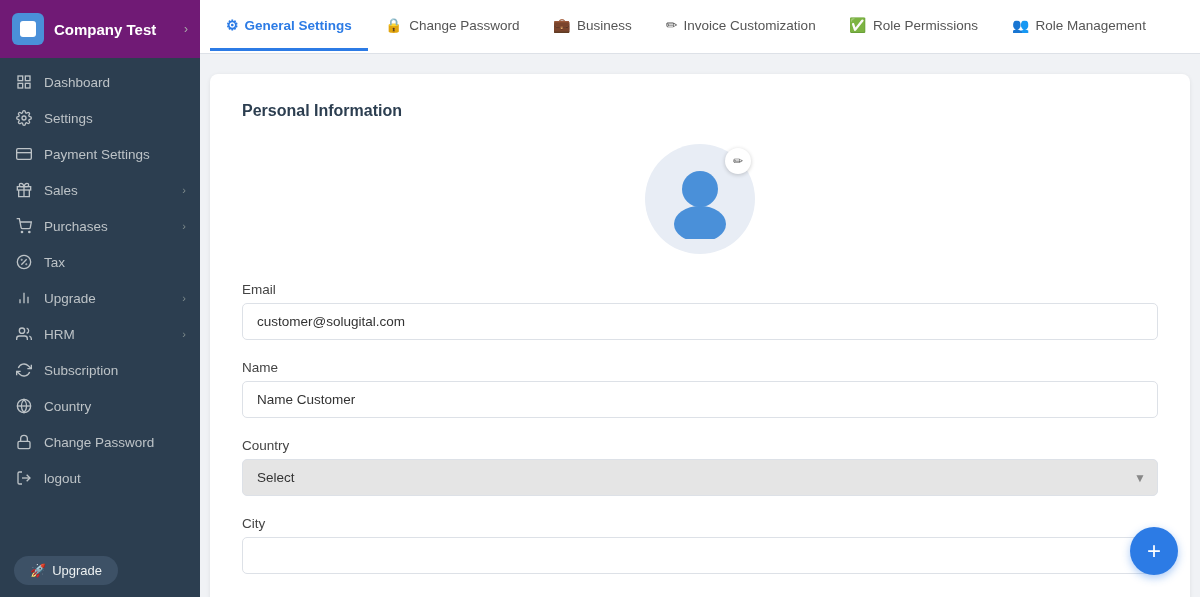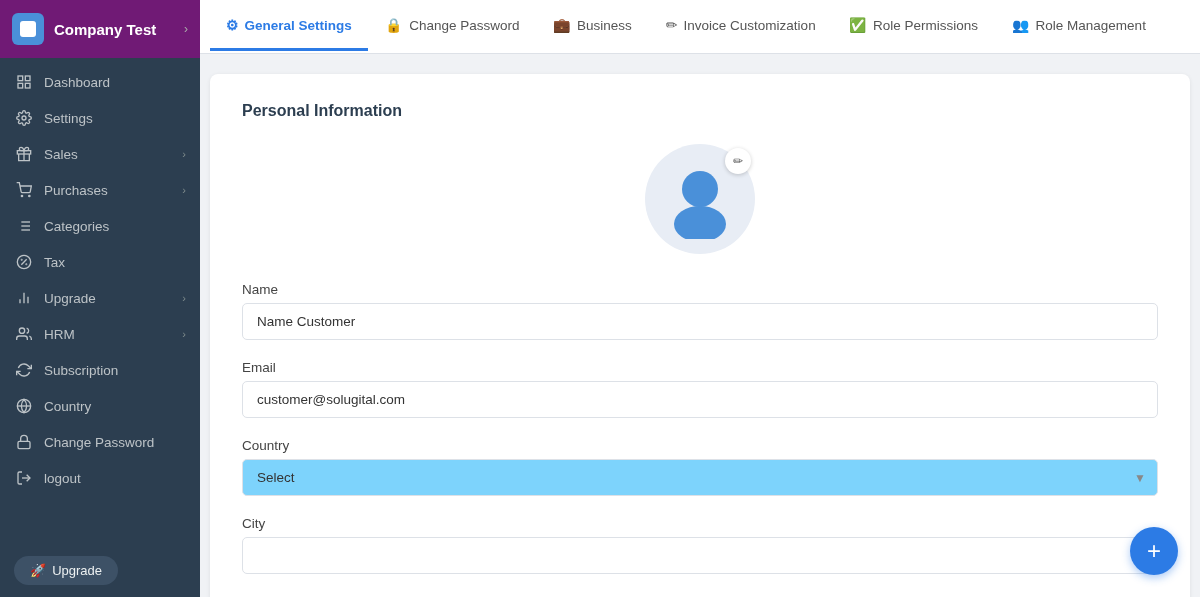--- a/index.html
+++ b/index.html
@@ -211,21 +211,21 @@
       position: relative;
     }
     .form-select {
       width: 100%;
       padding: 10px 14px;
       border: 1px solid #dde1e7;
       border-radius: 5px;
       font-size: 13.5px;
       color: #333;
       outline: none;
-      background: #7dd3fc;
+      background: #e5e5e5;
       appearance: none;
       cursor: pointer;
     }
     .select-arrow {
       position: absolute;
       right: 12px;
       top: 50%;
       transform: translateY(-50%);
       pointer-events: none;
       color: #888;
@@ -282,20 +282,29 @@
     <div class="sidebar-item">
       <span class="item-icon">
         <svg width="16" height="16" viewBox="0 0 24 24" fill="none" stroke="#bdc3c7" stroke-width="2">
             <circle cx="12" cy="12" r="3"></circle>
             <path d="M19.4 15a1.65 1.65 0 0 0 .33 1.82l.06.06a2 2 0 0 1-2.83 2.83l-.06-.06a1.65 1.65 0 0 0-1.82-.33 1.65 1.65 0 0 0-1 1.51V21a2 2 0 0 1-4 0v-.09A1.65 1.65 0 0 0 9 19.4a1.65 1.65 0 0 0-1.82.33l-.06.06a2 2 0 0 1-2.83-2.83l.06-.06A1.65 1.65 0 0 0 4.68 15a1.65 1.65 0 0 0-1.51-1H3a2 2 0 0 1 0-4h.09A1.65 1.65 0 0 0 4.6 9a1.65 1.65 0 0 0-.33-1.82l-.06-.06a2 2 0 0 1 2.83-2.83l.06.06A1.65 1.65 0 0 0 9 4.68a1.65 1.65 0 0 0 1-1.51V3a2 2 0 0 1 4 0v.09a1.65 1.65 0 0 0 1 1.51 1.65 1.65 0 0 0 1.82-.33l.06-.06a2 2 0 0 1 2.83 2.83l-.06.06A1.65 1.65 0 0 0 19.4 9a1.65 1.65 0 0 0 1.51 1H21a2 2 0 0 1 0 4h-.09a1.65 1.65 0 0 0-1.51 1z"></path>
           </svg>
       </span>
       <span class="item-label">Settings</span>
     </div>
 
+    <div class="sidebar-item">
+      <span class="item-icon">
+        <svg width="16" height="16" viewBox="0 0 24 24" fill="none" stroke="#bdc3c7" stroke-width="2">
+            <rect x="1" y="4" width="22" height="16" rx="2"></rect>
+            <line x1="1" y1="10" x2="23" y2="10"></line>
+          </svg>
+      </span>
+      <span class="item-label">Payment Settings</span>
+    </div>
 
     <div class="sidebar-item">
       <span class="item-icon">
         <svg width="16" height="16" viewBox="0 0 24 24" fill="none" stroke="#bdc3c7" stroke-width="2">
             <polyline points="20 12 20 22 4 22 4 12"></polyline>
             <rect x="2" y="7" width="20" height="5"></rect>
             <line x1="12" y1="22" x2="12" y2="7"></line>
             <path d="M12 7H7.5a2.5 2.5 0 0 1 0-5C11 2 12 7 12 7z"></path>
             <path d="M12 7h4.5a2.5 2.5 0 0 0 0-5C13 2 12 7 12 7z"></path>
           </svg>
@@ -309,33 +318,20 @@
         <svg width="16" height="16" viewBox="0 0 24 24" fill="none" stroke="#bdc3c7" stroke-width="2">
             <circle cx="9" cy="21" r="1"></circle>
             <circle cx="20" cy="21" r="1"></circle>
             <path d="M1 1h4l2.68 13.39a2 2 0 0 0 2 1.61h9.72a2 2 0 0 0 2-1.61L23 6H6"></path>
           </svg>
       </span>
       <span class="item-label">Purchases</span>
       <span class="item-arrow">›</span>
     </div>
 
-    <div class="sidebar-item">
-      <span class="item-icon">
-        <svg width="16" height="16" viewBox="0 0 24 24" fill="none" stroke="#bdc3c7" stroke-width="2">
-            <line x1="8" y1="6" x2="21" y2="6"></line>
-            <line x1="8" y1="12" x2="21" y2="12"></line>
-            <line x1="8" y1="18" x2="21" y2="18"></line>
-            <line x1="3" y1="6" x2="3.01" y2="6"></line>
-            <line x1="3" y1="12" x2="3.01" y2="12"></line>
-            <line x1="3" y1="18" x2="3.01" y2="18"></line>
-          </svg>
-      </span>
-      <span class="item-label">Categories</span>
-    </div>
 
     <div class="sidebar-item">
       <span class="item-icon">
         <svg width="16" height="16" viewBox="0 0 24 24" fill="none" stroke="#bdc3c7" stroke-width="2">
             <circle cx="12" cy="12" r="10"></circle>
             <line x1="8" y1="16" x2="16" y2="8"></line>
             <circle cx="8.5" cy="8.5" r="0.5" fill="#bdc3c7"></circle>
             <circle cx="15.5" cy="15.5" r="0.5" fill="#bdc3c7"></circle>
           </svg>
       </span>
@@ -458,27 +454,27 @@
             <svg width="80" height="80" viewBox="0 0 80 80">
               <circle cx="40" cy="30" r="18" fill="#4a90d9"></circle>
               <ellipse cx="40" cy="65" rx="26" ry="18" fill="#4a90d9"></ellipse>
             </svg>
           </div>
           <div class="avatar-edit-btn">✏</div>
         </div>
       </div>
 
       <div class="form-group">
+        <label class="form-label">Email</label>
+        <input class="form-input" type="email" value="customer@solugital.com" placeholder="customer@solugital.com" style="">
+      </div>
+
+      <div class="form-group">
         <label class="form-label">Name</label>
         <input class="form-input" type="text" value="Name Customer" placeholder="Name Customer" style="">
-      </div>
-
-      <div class="form-group">
-        <label class="form-label">Email</label>
-        <input class="form-input" type="email" value="customer@solugital.com" placeholder="customer@solugital.com" style="">
       </div>
 
       <div class="form-group">
         <label class="form-label">Country</label>
         <div class="form-select-wrapper">
           <select class="form-select">
             <option value="">Select</option>
           </select>
           <span class="select-arrow">▼</span>
         </div>

